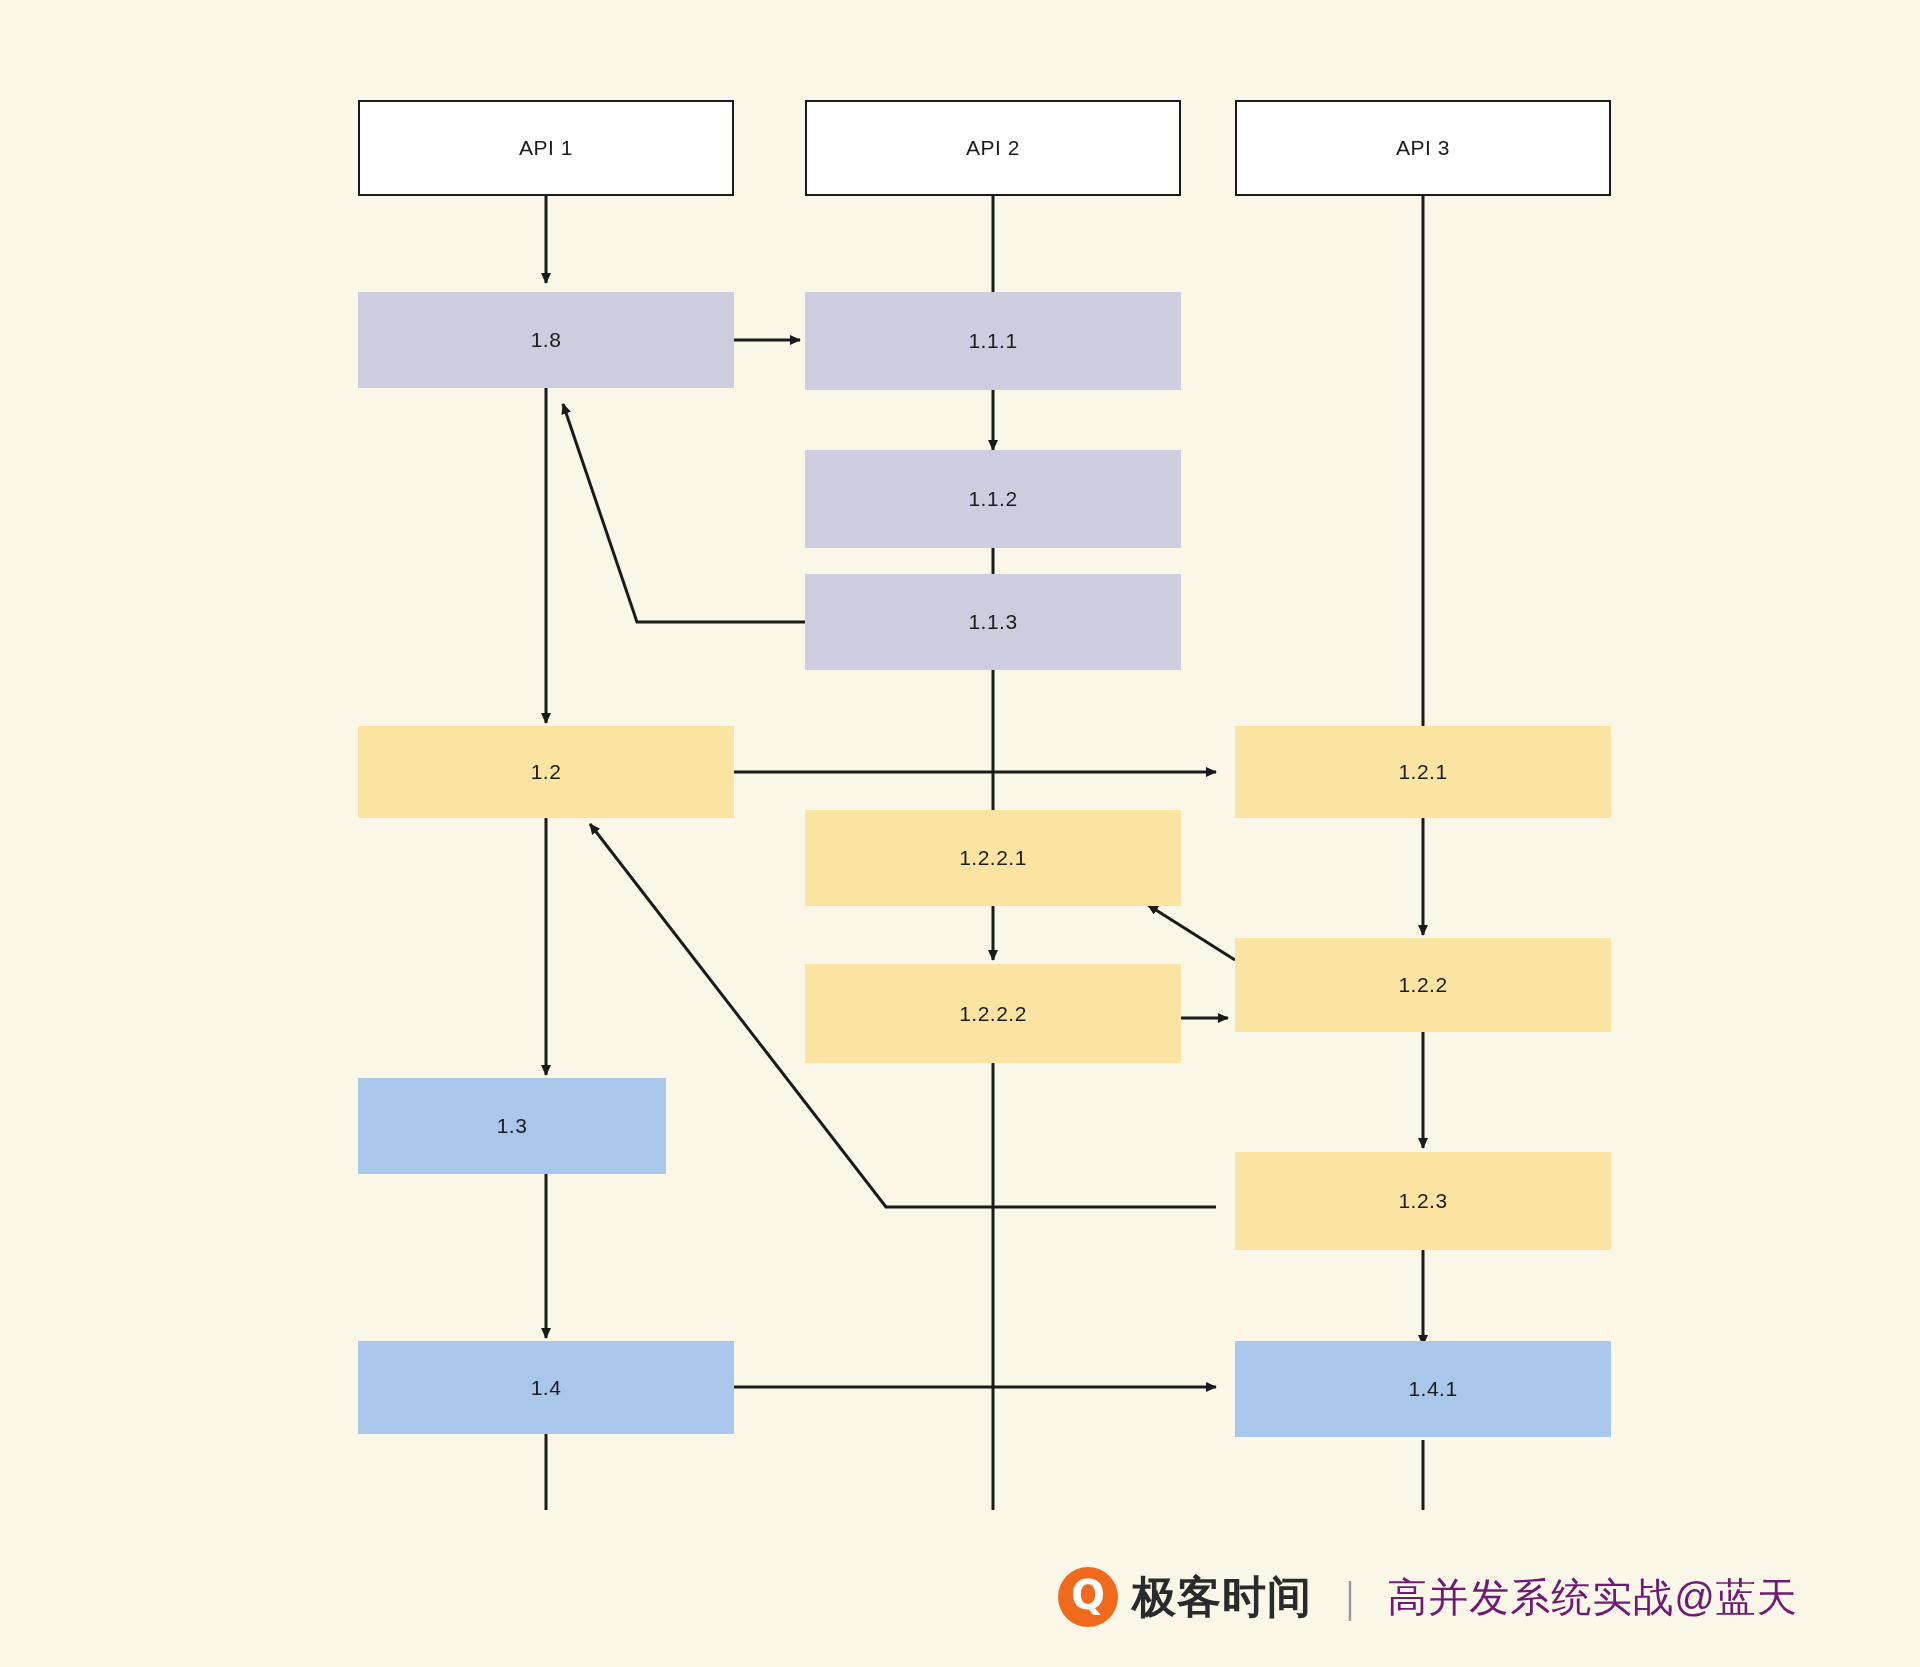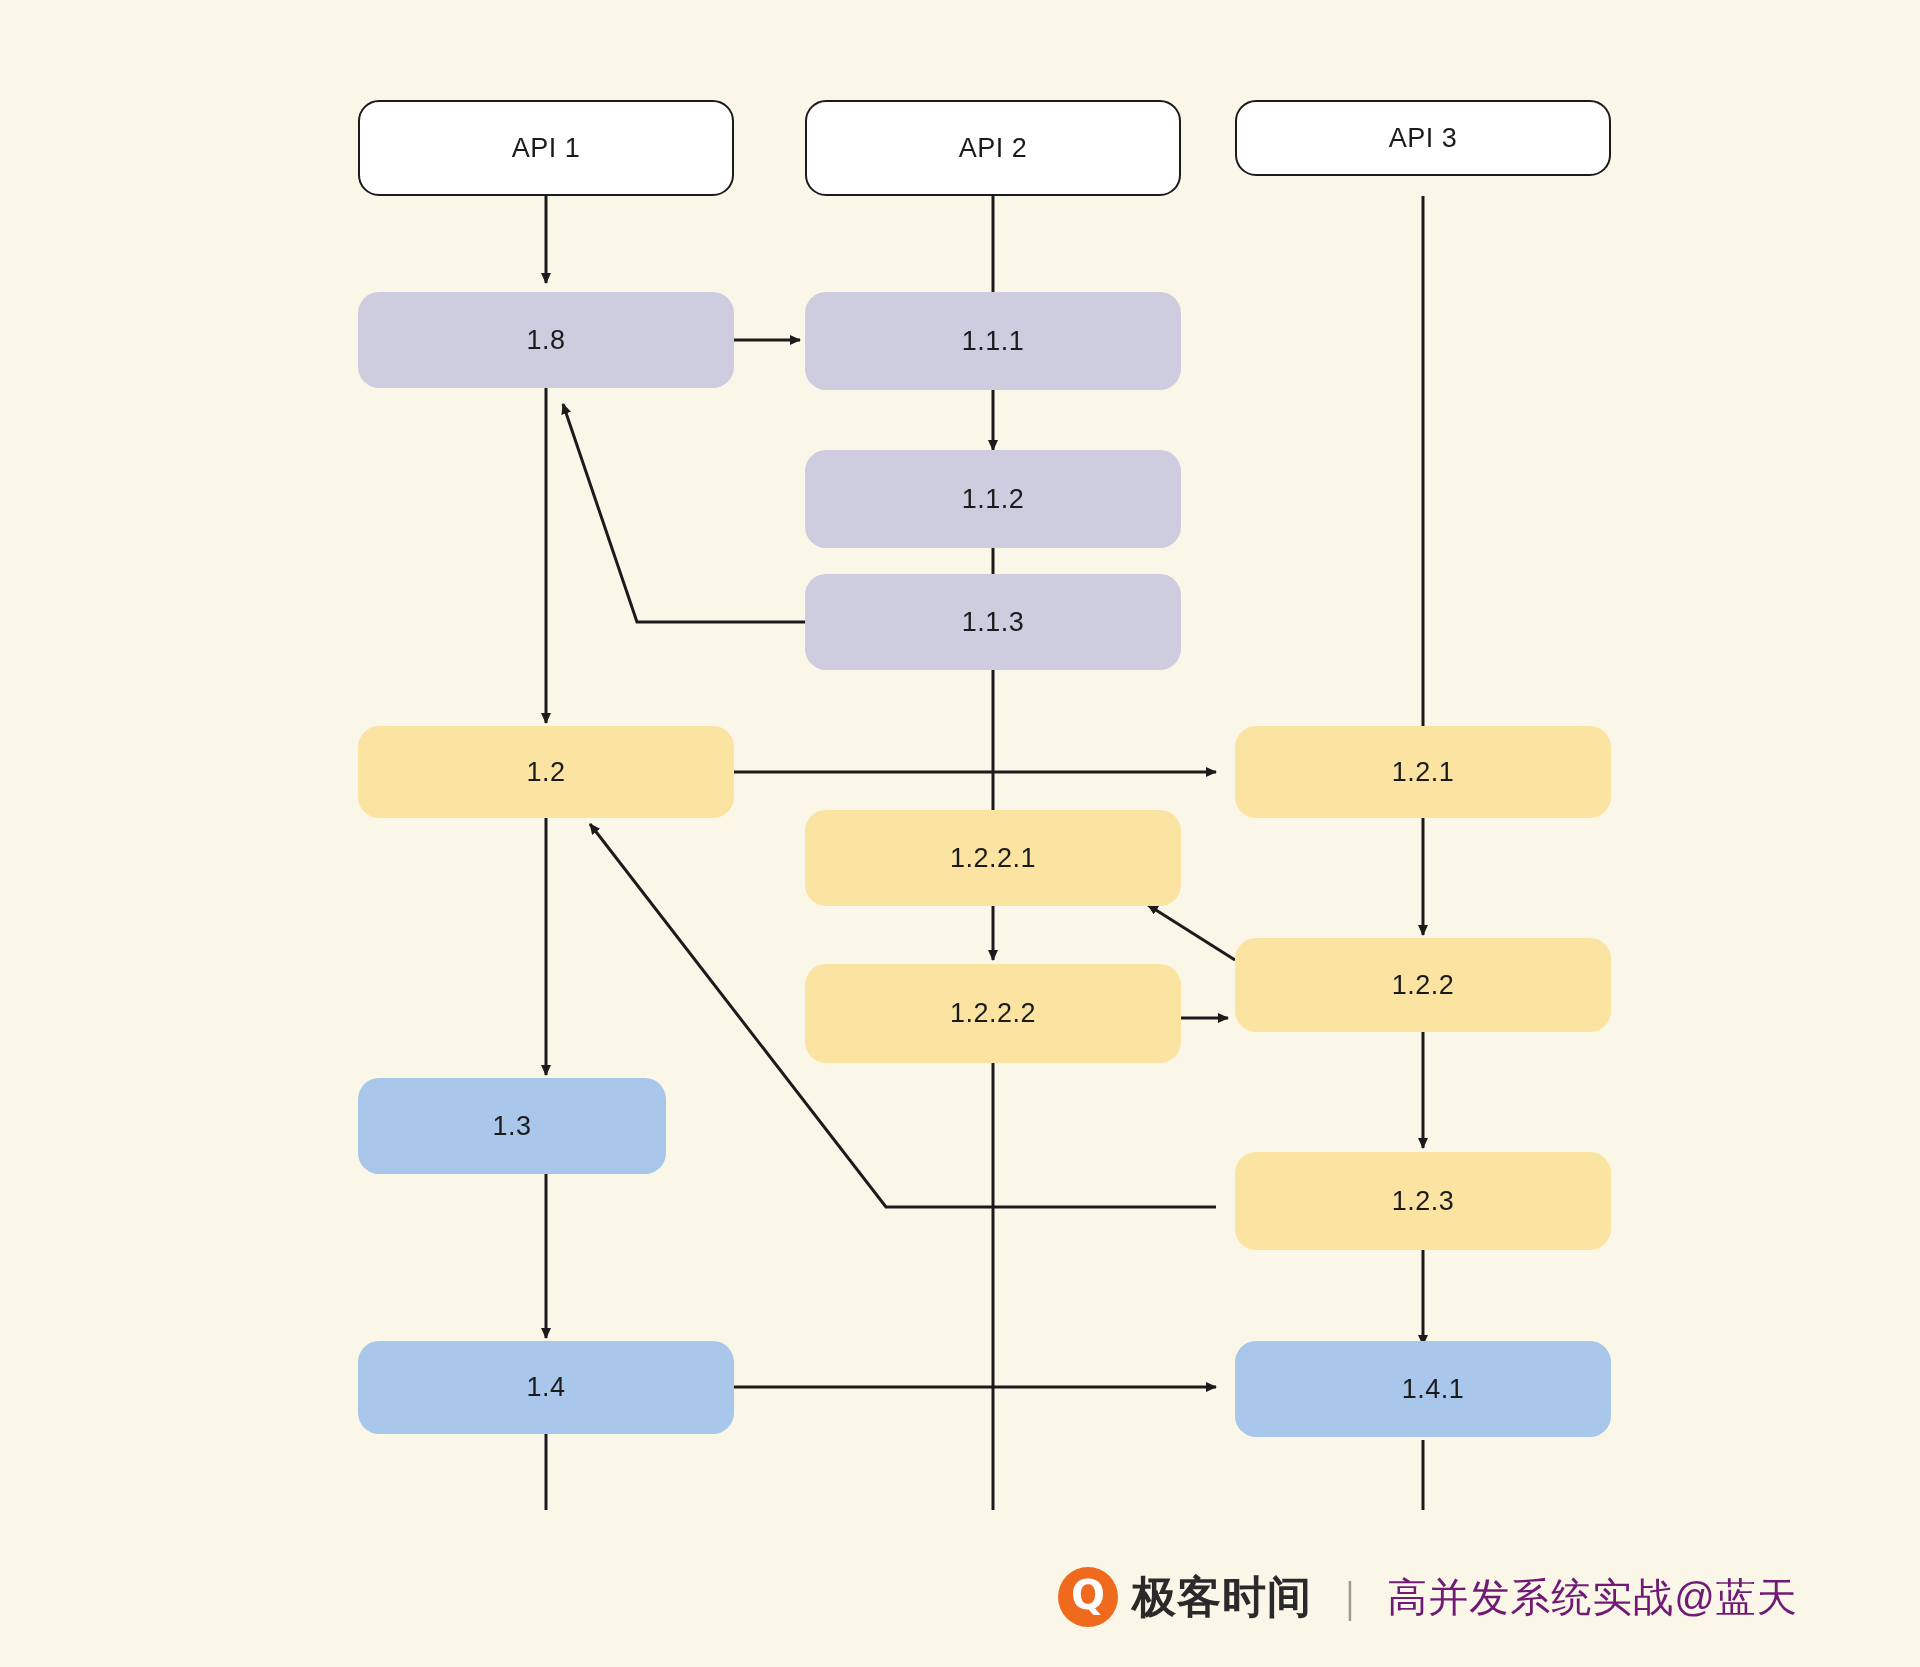--- a/index.html
+++ b/index.html
@@ -9,24 +9,23 @@
     font-family:"Liberation Sans","DejaVu Sans",sans-serif;
     overflow:hidden;
   }
   #stage{position:relative;width:1920px;height:1667px;}
   svg#wires{position:absolute;left:0;top:0;width:1920px;height:1667px;}
 
   .node{
     position:absolute;
     display:flex;align-items:center;justify-content:center;
     box-sizing:border-box;
-    font-size:27px;color:#1b1b1b;
+    font-size:21px;color:#1b1b1b;
     letter-spacing:.5px;
     user-select:none;
-    border-radius:21px;
   }
   .api-head{
     background:#ffffff;
     border:2.5px solid #1b1b1b;
   }
   .purple{background:#cdcddf;}
   .yellow{background:#fbe3a1;}
   .blue{background:#a9c7ea;}
 
   
@@ -105,21 +104,21 @@
       <path d="M1172,1018 L1228,1018" marker-end="url(#ah)"></path>
 
       <path d="M1216,1207 L886,1207 L590,824" marker-end="url(#ah)"></path>
 
       <path d="M732,1387 L1216,1387" marker-end="url(#ah)"></path>
     </g>
   </svg>
 
   <div class="node api-head" style="left:358px;top:100px;width:376px;height:96px;">API 1</div>
   <div class="node api-head" style="left:805px;top:100px;width:376px;height:96px;">API 2</div>
-  <div class="node api-head" style="left:1235px;top:100px;width:376px;height:76px;text-align:center;">API 3</div>
+  <div class="node api-head" style="left:1235px;top:100px;width:376px;height:96px;text-align:center;">API 3</div>
 
   <div class="node purple" style="left:358px;top:292px;width:376px;height:96px;">1.8</div>
   <div class="node yellow" style="left:358px;top:726px;width:376px;height:92px;">1.2</div>
   <div class="node blue" style="left:358px;top:1078px;width:308px;height:96px;">1.3</div>
   <div class="node blue" style="left:358px;top:1341px;width:376px;height:93px;">1.4</div>
 
   <div class="node purple" style="left:805px;top:292px;width:376px;height:98px;">1.1.1</div>
   <div class="node purple" style="left:805px;top:450px;width:376px;height:98px;">1.1.2</div>
   <div class="node purple" style="left:805px;top:574px;width:376px;height:96px;">1.1.3</div>
   <div class="node yellow" style="left:805px;top:810px;width:376px;height:96px;">1.2.2.1</div>

